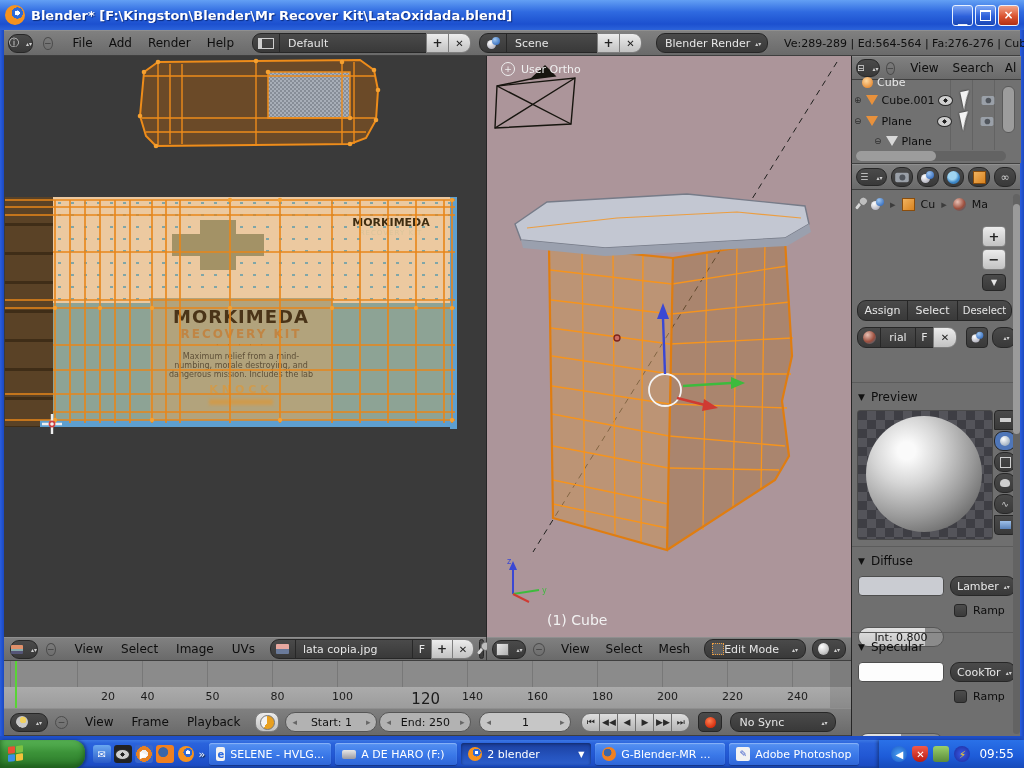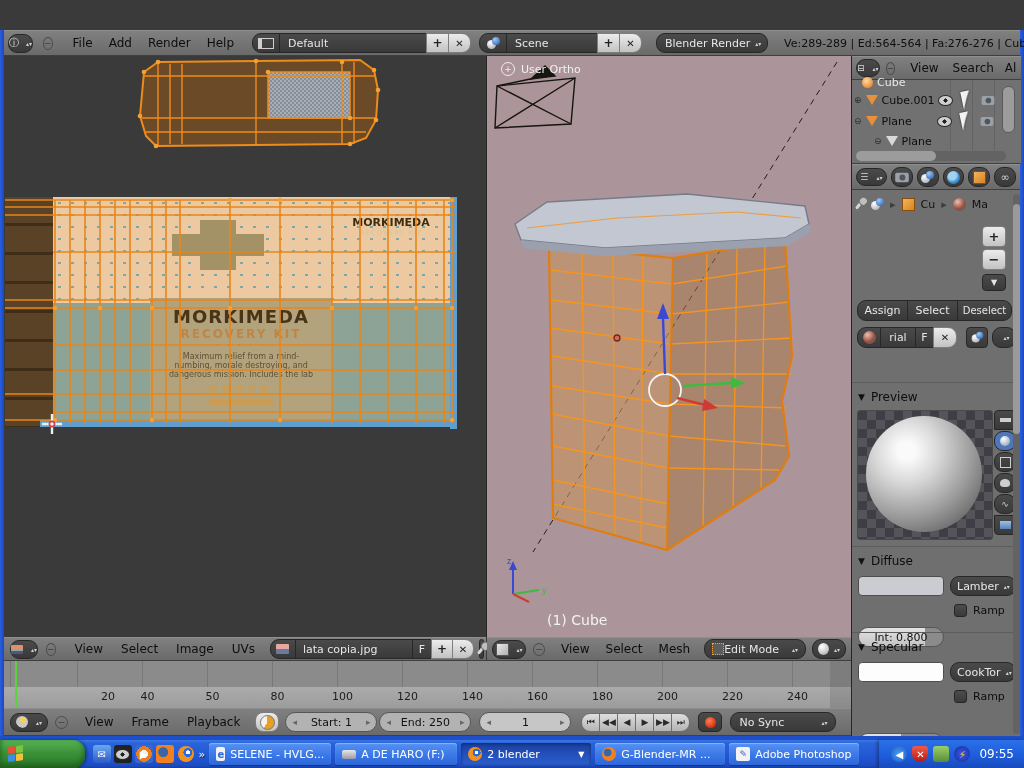--- a/index.html
+++ b/index.html
@@ -81,20 +81,31 @@
   
   .dots{background-image:radial-gradient(circle,#7fa6a8 1.2px,transparent 1.4px);background-size:13px 12px;}
   .blurtxt{filter:blur(0.6px);}
   .ol-row{position:absolute;display:flex;align-items:center;font-size:11px;color:#0d0d0d;gap:4px;height:20px;}
 </style>
 </head>
 <body>
 
 <div id="screen">
 
+  <div class="abs titlebar">
+    <div class="blender-logo"></div>
+    <div class="win-title">Blender* [F:\Kingston\Blender\Mr Recover Kit\LataOxidada.blend]</div>
+    <div class="tb-btn">
+        <span style="margin-top:8px">▁</span>
+      </div>
+    <div class="tb-btn">
+        <span style="width:9px;height:8px;border:1px solid #fff;border-top-width:2px;display:block"></span>
+      </div>
+    <div class="tb-btn tb-close">×</div>
+  </div>
   <div class="abs side-border" style="left:0"></div>
   <div class="abs side-border" style="left:1020px"></div>
   <div class="abs bottom-border"></div>
 
   <div class="abs hdr" style="left:4px;top:30px;width:1016px;height:26px;padding:0 4px;">
     <div class="dk" style="width:38px;height:19px;gap:2px">
       <span style="font-size:10px">ⓘ</span>
         <span class="spin">▴▾</span>
     </div>
     <div class="collapse" style="margin-left:10px">−</div>
@@ -493,21 +504,21 @@
     <div class="abs" style="left:0;top:0;width:847px;height:26px;
       background-image:repeating-linear-gradient(to right,transparent 0 64px,#787878 64px 65px);background-position:9px 0"></div>
     <div class="abs" style="left:0;top:26px;width:847px;height:21px;background:linear-gradient(#ababab,#9c9c9c)"></div>
     <div class="abs" style="left:826px;top:0;width:21px;height:47px;background:rgba(60,60,60,.18)"></div>
     <div class="abs" style="left:46px;top:29px;display:flex">
       <span style="width:65px;text-align:right;font-size:11px;color:#1c1c1c">20</span>
       <span style="width:65px;text-align:center;font-size:11px;color:#1c1c1c">40</span>
       <span style="width:65px;text-align:center;font-size:11px;color:#1c1c1c">50</span>
       <span style="width:65px;text-align:center;font-size:11px;color:#1c1c1c">80</span>
       <span style="width:65px;text-align:center;font-size:11px;color:#1c1c1c">100</span>
-      <span style="width:65px;text-align:center;font-size:11px;color:#1c1c1c">120</span>
+      <span style="width:65px;text-align:right;font-size:15px;color:#1c1c1c">120</span>
       <span style="width:65px;text-align:center;font-size:11px;color:#1c1c1c">140</span>
       <span style="width:65px;text-align:center;font-size:11px;color:#1c1c1c">160</span>
       <span style="width:65px;text-align:center;font-size:11px;color:#1c1c1c">180</span>
       <span style="width:65px;text-align:center;font-size:11px;color:#1c1c1c">200</span>
       <span style="width:65px;text-align:center;font-size:11px;color:#1c1c1c">220</span>
       <span style="width:65px;text-align:center;font-size:11px;color:#1c1c1c">240</span>
     </div>
     <div class="abs" style="left:11px;top:0;width:2px;height:47px;background:#58d435"></div>
 
     <div class="hdr abs" style="left:0;top:47px;width:847px;height:28px;padding:0 6px">

